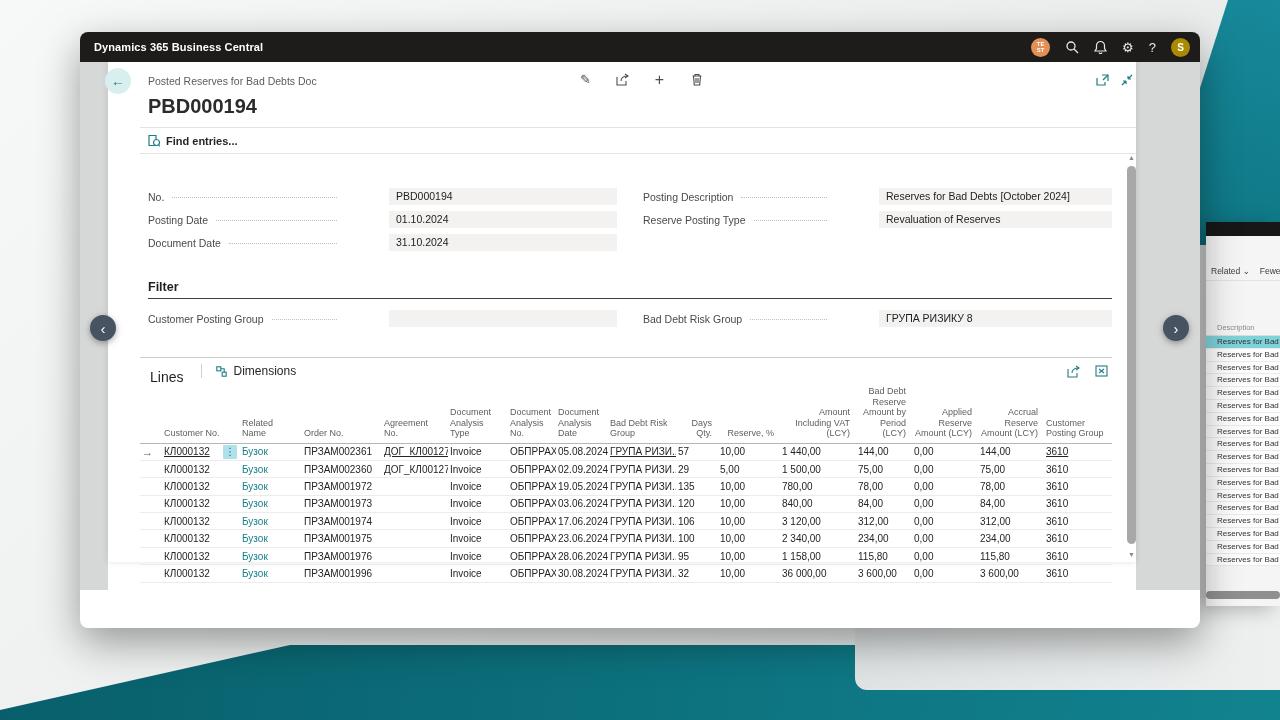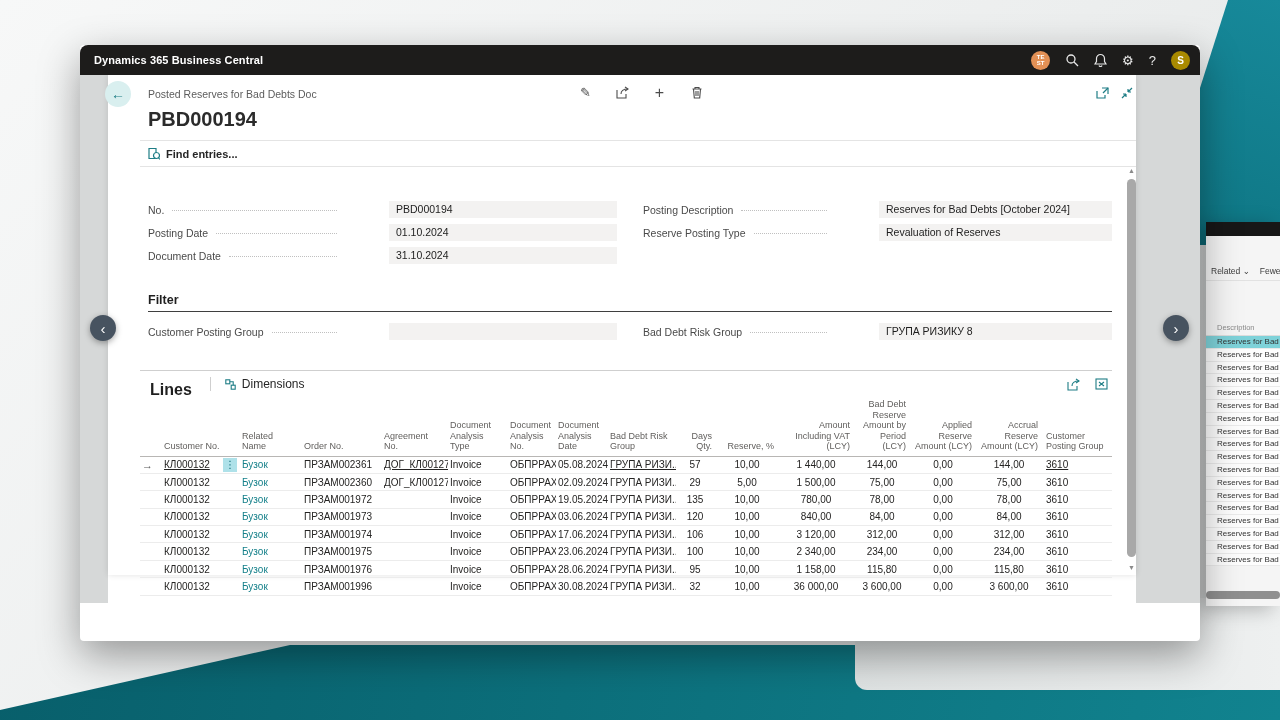--- a/index.html
+++ b/index.html
@@ -21,22 +21,22 @@
   .bg-card .dark-strip{height:14px;background:#171717;}
   .bg-toolbar{display:flex;align-items:center;gap:10px;height:18px;margin-top:26px;
     padding-left:5px;font-size:8.5px;color:#3b3b3b;white-space:nowrap;border-bottom:1px solid #e2e2e2;}
   .bg-desc{margin-top:42px;padding-left:11px;font-size:7.5px;color:#8a8a8a;height:12px;}
   .bg-rows{border-top:1px solid #ddd;}
   .bg-row{height:11.8px;line-height:11.8px;font-size:8px;color:#333;padding-left:11px;
     border-bottom:1px solid #ebebeb;white-space:nowrap;background:#fdfdfd;}
   .bg-row.hl{background:#7ed2d9;}
   .bg-hscroll{position:absolute;left:0;top:369px;width:74px;height:8px;background:#8f8f8f;border-radius:4px;}
   
-  .window{position:absolute;left:80px;top:45px;width:1120px;height:596px;z-index:5;
-    background:#ffffff;border-radius:4px;box-shadow:0 14px 40px rgba(0,0,0,.38);}
+  .window{position:absolute;left:80px;top:32px;width:1120px;height:596px;z-index:5;
+    background:#ffffff;border-radius:12px;box-shadow:0 14px 40px rgba(0,0,0,.38);}
   .titlebar{height:30px;background:#1d1c1b;border-radius:8px 8px 0 0;display:flex;align-items:center;
     padding:0 10px 0 14px;color:#fff;}
   .titlebar .app-title{font-size:11px;font-weight:700;letter-spacing:.1px;}
   .tb-icons{margin-left:auto;display:flex;align-items:center;gap:15px;}
   .badge-test{width:19px;height:19px;border-radius:50%;background:#e29055;color:#fff;font-size:6px;
     font-weight:700;display:flex;flex-direction:column;align-items:center;justify-content:center;line-height:6px;}
   .tb-glyph{color:#e8e8e8;font-size:13px;line-height:13px;}
   .avatar{width:19px;height:19px;border-radius:50%;background:#a98a00;color:#fff;font-size:10px;
     font-weight:700;display:flex;align-items:center;justify-content:center;}
   .win-body{position:relative;width:1120px;height:566px;background:#fff;border-radius:0 0 8px 8px;overflow:hidden;}
@@ -72,32 +72,32 @@
   .fieldrow{display:flex;align-items:center;height:17px;margin-bottom:6px;gap:44px;}
   .flabel{width:197px;display:flex;align-items:baseline;font-size:10.5px;color:#4a4a4a;}
   .flabel .txt{white-space:nowrap;}
   .flabel::after{content:"";flex:1;border-bottom:1px dotted #c0c0c0;margin:0 8px;transform:translateY(-3px);}
   .fieldrow.rrow .flabel{width:192px;}
   .fvalue{flex:1;background:#f3f2f1;height:17px;line-height:17px;padding:0 7px;font-size:10.5px;
     color:#1d1d1d;white-space:nowrap;overflow:hidden;}
   
   .lines{position:absolute;left:32px;top:295px;width:972px;}
   .tabrow{height:26px;border-top:1px solid #cfcfcf;display:flex;align-items:center;}
-  .tab-lines{font-size:16px;font-weight:700;color:#1f1f1f;margin-left:10px;margin-top:12px;}
+  .tab-lines{font-size:14px;font-weight:400;color:#1f1f1f;margin-left:10px;margin-top:12px;}
   .tab-sep{width:1px;height:14px;background:#cfcfcf;margin:0 14px 0 18px;}
   .tab-dim{display:flex;align-items:center;gap:6px;font-size:12px;color:#262626;}
   .lines-icons{margin-left:auto;display:flex;gap:14px;margin-right:4px;}
   table.grid{table-layout:fixed;border-collapse:collapse;width:972px;}
   table.grid th{vertical-align:bottom;font-size:9px;font-weight:400;color:#605e5c;line-height:10.5px;
     padding:2px 6px 4px 2px;border-bottom:1px solid #b8b6b4;}
   table.grid th.al-right{text-align:right;}
   table.grid th.al-left{text-align:left;}
   table.grid td{height:16.4px;font-size:10px;color:#252423;border-bottom:1px solid #ececec;
     padding:0 6px 0 2px;white-space:nowrap;overflow:hidden;position:relative;}
-  table.grid td.al-right{text-align:center;}
+  table.grid td.al-right{text-align:left;}
   .link{color:#15808a;}
   .uline{text-decoration:underline;}
   .menu-box{position:absolute;right:3px;top:1px;width:14px;height:14px;background:#aee1e9;
     color:#0d6872;font-size:10px;line-height:14px;text-align:center;}
   td .rowmark{color:#555;font-size:11px;}
   
   .nav-chev{position:absolute;width:26px;height:26px;border-radius:50%;background:#475360;color:#fff;
     z-index:7;display:flex;align-items:center;justify-content:center;font-size:15px;
     box-shadow:0 2px 6px rgba(0,0,0,.35);}
   .nav-chev.left{left:90px;top:315px;}

